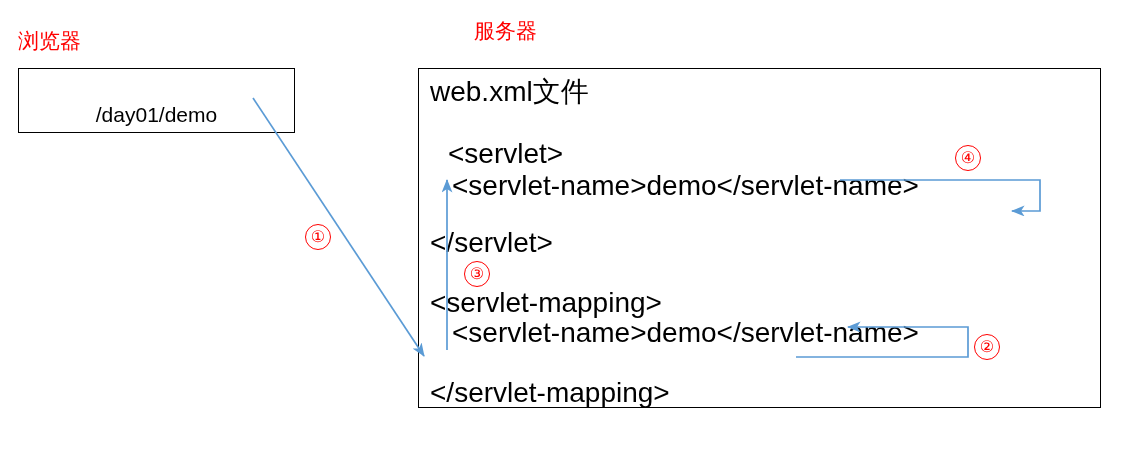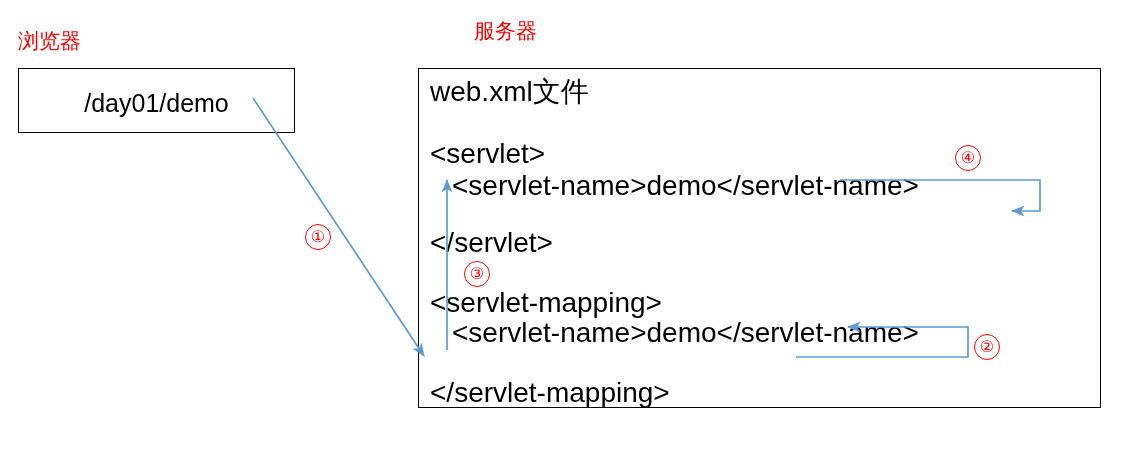--- a/index.html
+++ b/index.html
@@ -31,23 +31,23 @@
     border: 1px solid #000000;
     background: #ffffff;
     box-sizing: border-box;
   }
   #browser-box {
     left: 18px; top: 68px; width: 277px; height: 65px;
   }
   #browser-url {
     position: absolute;
     left: 0; right: 0;
-    top: 20px;
+    top: 34px;
     text-align: center;
-    font-size: 25px;
+    font-size: 21px;
     color: #000000;
     white-space: nowrap;
   }
   #server-box {
     left: 418px; top: 68px; width: 683px; height: 340px;
   }
 
   .code-line {
     position: absolute;
     font-size: 28px;
@@ -90,21 +90,21 @@
   <div class="outline-box" id="browser-box">
     <div id="browser-url">/day01/demo</div>
   </div>
 
   <div class="label-red" id="server-label">服务器</div>
 
   <div class="outline-box" id="server-box"></div>
 
   <div class="code-line" style="left:430px; top:78px;">web.xml文件</div>
 
-  <div class="code-line" style="left:430px; top:140px;">&lt;servlet&gt;</div>
+  <div class="code-line" style="left:448px; top:140px;">&lt;servlet&gt;</div>
 
   <div class="code-line" style="left:452px; top:172px;">&lt;servlet-name&gt;demo&lt;/servlet-name&gt;</div>
 
 
   <div class="code-line" style="left:430px; top:229px;">&lt;/servlet&gt;</div>
 
   <div class="code-line" style="left:430px; top:289px;">&lt;servlet-mapping&gt;</div>
 
   <div class="code-line" style="left:452px; top:319px;">&lt;servlet-name&gt;demo&lt;/servlet-name&gt;</div>
 

